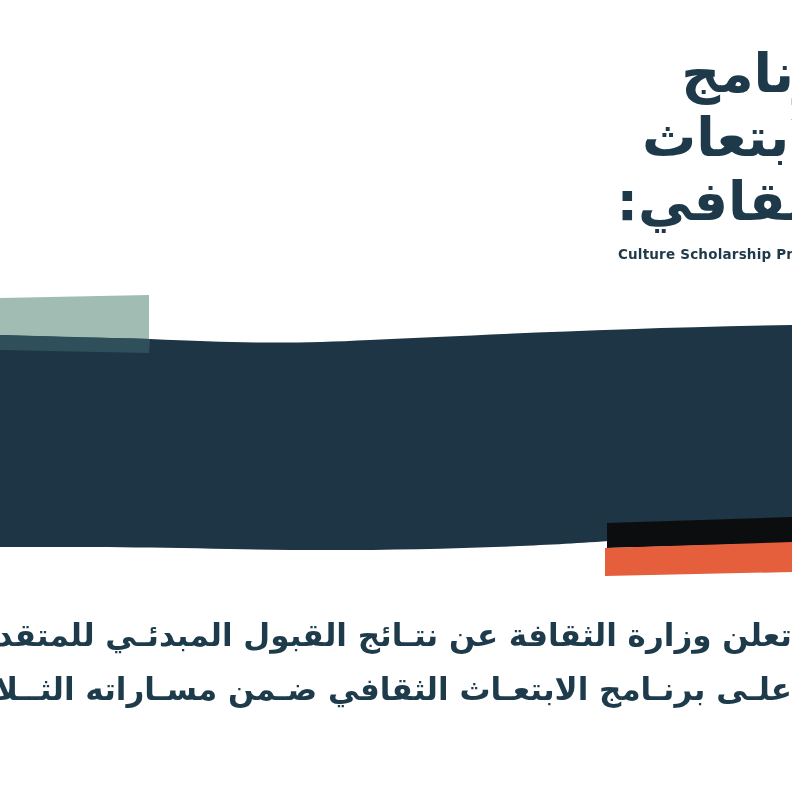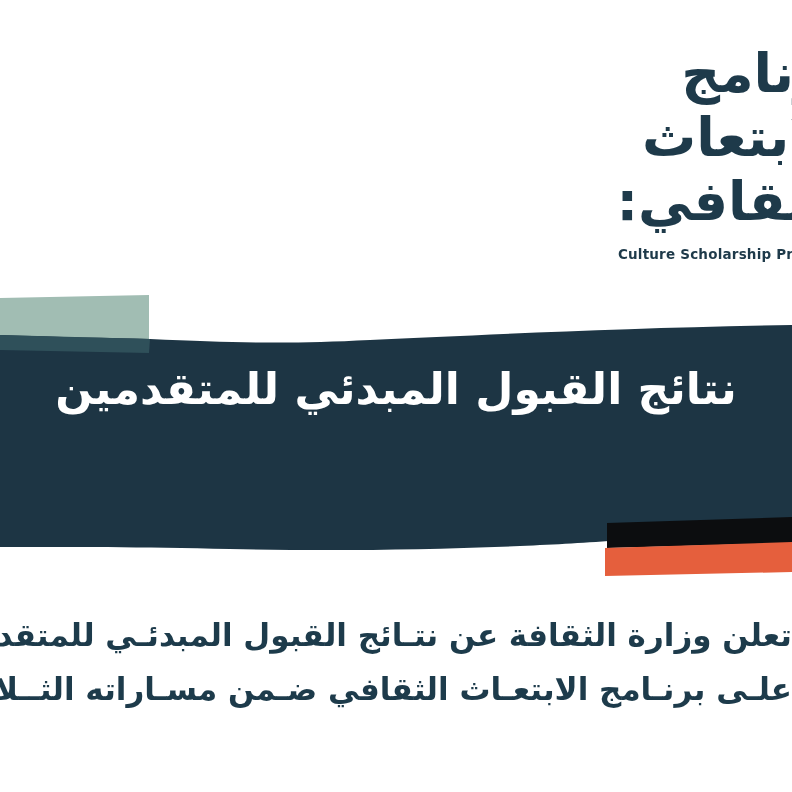--- a/index.html
+++ b/index.html
@@ -95,19 +95,18 @@
 </svg>
 
 <div class="logo-block">
   <div class="logo-line-ar">برنامج</div>
   <div class="logo-line-ar">الابتعاث</div>
   <div class="logo-line-ar">الثقافي:</div>
   <div class="logo-line-en">Culture Scholarship Program</div>
 </div>
 
 <div class="banner-text">
-  <div class="line">نتائج القبول المبدئي للمتقدمين</div>
 </div>
 
 <div class="announcement">
   <div class="line">تعلن وزارة الثقافة عن نتـائج القبول المبدئـي للمتقدمين</div>
   <div class="line">علـى برنـامج الابتعـاث الثقافي ضـمن مسـاراته الثــلاثة</div>
 </div>
 
 </body></html>

